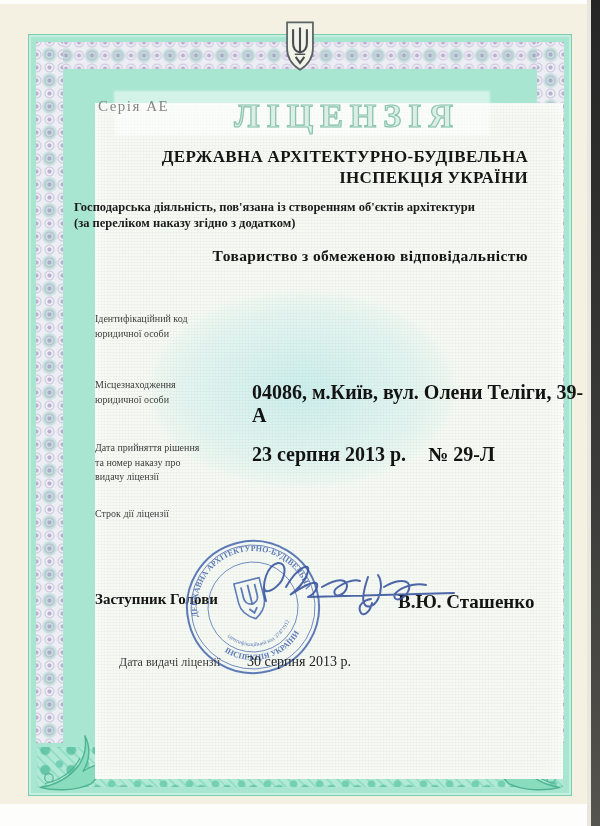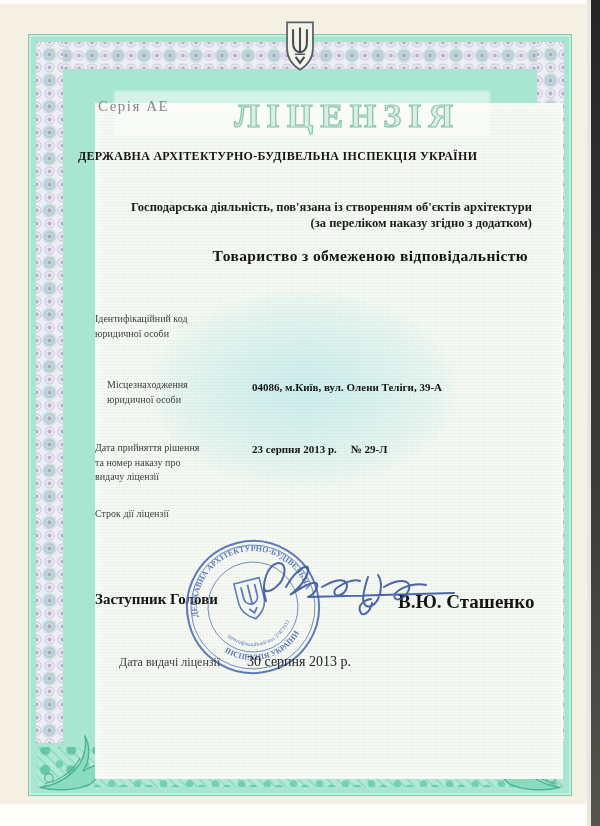--- a/index.html
+++ b/index.html
@@ -55,33 +55,33 @@
     background:rgba(255,255,255,.5); filter:blur(1px); }
 
   
   .emblem { position:absolute; left:281px; top:14px; width:38px; height:57px; }
 
   
   .serial { position:absolute; left:98px; top:94px; font-size:15px; color:#868686; letter-spacing:1.5px; }
   .title  { position:absolute; left:140px; top:93px; width:320px; text-align:right;
             font-size:34px; font-weight:bold; letter-spacing:7px; color:#dceee5;
             -webkit-text-stroke:1.2px #89c5ad; text-shadow:0 0 1px rgba(120,180,158,.55); }
-  .issuer { position:absolute; left:78px; top:142px; width:450px; text-align:left;
-            font-size:12px; font-weight:bold; color:#161616; line-height:21px; letter-spacing:.3px; }
-  .activity { position:absolute; left:74px; top:196px; width:458px; text-align:right;
+  .issuer { position:absolute; left:78px; top:142px; width:450px; text-align:right;
+            font-size:17px; font-weight:bold; color:#161616; line-height:21px; letter-spacing:.3px; }
+  .activity { position:absolute; left:74px; top:196px; width:458px; text-align:left;
               font-size:12.5px; font-weight:bold; color:#1b1b1b; line-height:15.5px; }
   .licensee { position:absolute; left:78px; top:243px; width:450px; text-align:right;
               font-size:15.5px; font-weight:bold; color:#141414; letter-spacing:.4px; }
 
   .f-label { position:absolute; left:95px; width:168px; font-size:10px; line-height:14.5px;
              color:#3d3d3d; white-space:pre-line; }
-  .f-value { position:absolute; left:252px; font-size:11px; font-weight:bold; color:#131313; }
-  .row1 { top:308px; } .row2 { top:374px;padding-left:12px; } .row2v { top:377px; }
+  .f-value { position:absolute; left:252px; font-size:20px; font-weight:bold; color:#131313; }
+  .row1 { top:308px; } .row2 { top:374px; } .row2v { top:377px; }
   .row3 { top:437px; } .row3v { top:439px; } .row4 { top:503px; }
-  .f-number { margin-left:14px; }
+  .f-number { margin-left:22px; }
 
   .sig-title { position:absolute; left:95px;  top:587px; font-size:15px; font-weight:bold; color:#141414; }
   .sig-name  { position:absolute; left:398px; top:587px; font-size:19px; font-weight:bold; color:#141414; }
   .seal { position:absolute; left:178px; top:528px; width:150px; height:150px;
           transform:rotate(-14deg); opacity:.88; }
   .signature-svg { position:absolute; left:252px; top:551px; width:230px; height:70px; }
 
   .issue-label { position:absolute; left:95px; top:651px; font-size:12px; color:#3d3d3d;padding-left:24px; }
   .issue-value { position:absolute; left:247px; top:650px; font-size:14px; color:#222; }
 </style>

